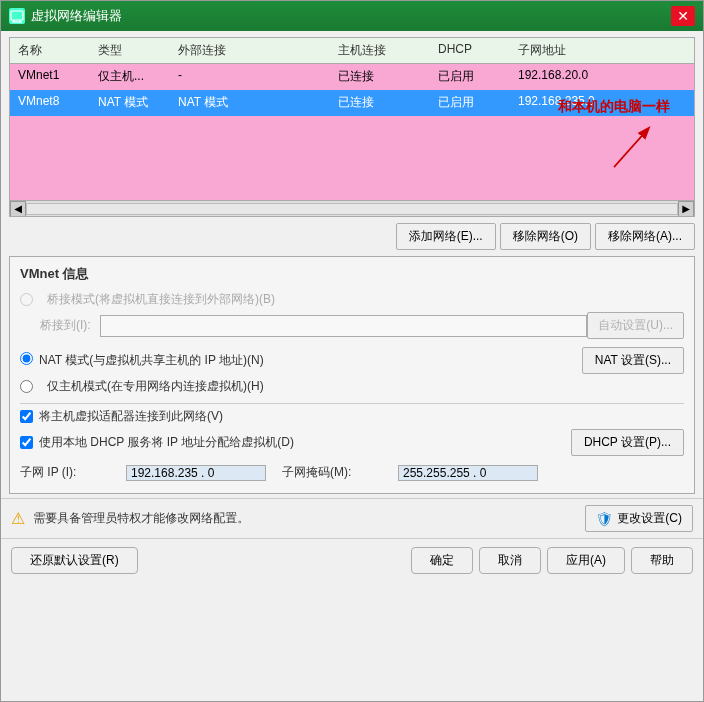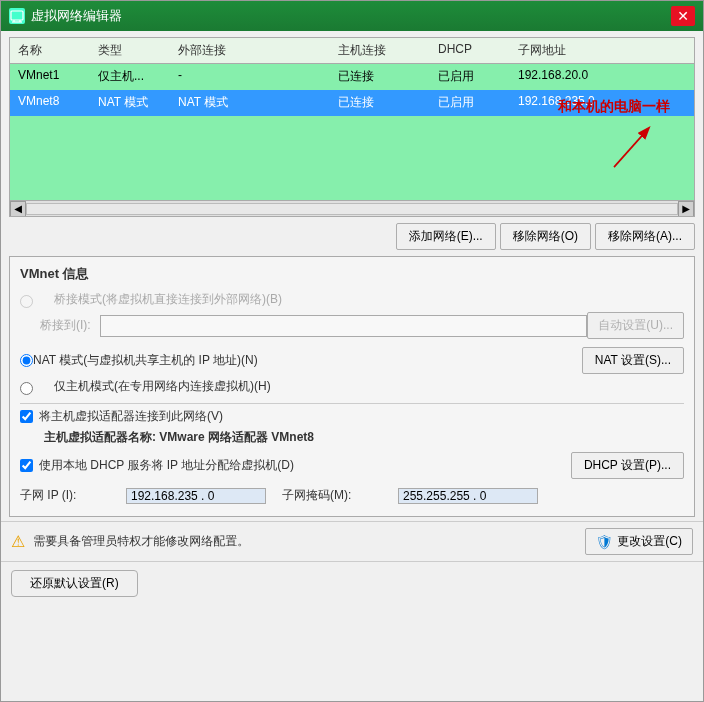--- a/index.html
+++ b/index.html
@@ -61,21 +61,21 @@
       border-radius: 2px;
     }
     .content {
       flex: 1;
       display: flex;
       flex-direction: column;
       overflow: hidden;
     }
     
     .table-area {
-      background: #86efac;
+      background: #f9a8d4;
       border: 1px solid #aaa;
       margin: 6px 8px 0 8px;
       flex-shrink: 0;
       position: relative;
       height: 180px;
       overflow: hidden;
     }
     .table-header {
       display: flex;
       background: #e8f5e8;
@@ -195,23 +195,23 @@
       flex-shrink: 0;
     }
     .vmnet-title {
       font-size: 13px;
       font-weight: bold;
       margin-bottom: 8px;
       color: #333;
     }
     .radio-row {
       display: flex;
-      align-items: flex-end;
+      align-items: center;
       margin-bottom: 4px;
-      gap: 21px;
+      gap: 14px;
     }
     .radio-row input[type=radio] {
       margin: 0;
     }
     .radio-label {
       font-size: 12px;
       color: #333;
     }
     .radio-label.disabled {
       color: #aaa;
@@ -431,40 +431,39 @@
         <label class="radio-label disabled" for="bridge">桥接模式(将虚拟机直接连接到外部网络)(B)</label>
       </div>
 
       <div class="bridge-row">
         <span class="bridge-label">桥接到(I):</span>
         <input type="text" class="bridge-input" disabled="" style="">
         <button class="auto-btn" disabled="">自动设置(U)...</button>
       </div>
 
       <div style="display:flex; align-items:center; margin-bottom:4px; justify-content:space-between;">
-        <div style="display:flex;align-items:center;">
+        <div style="display:flex;align-items:flex-start;gap:6px;">
           <input type="radio" name="mode" id="nat" checked="" style="">
           <label class="radio-label" for="nat">NAT 模式(与虚拟机共享主机的 IP 地址)(N)</label>
         </div>
         <button class="btn">NAT 设置(S)...</button>
       </div>
 
       <div class="radio-row" style="margin-bottom:8px;">
         <input type="radio" name="mode" id="hostonly" style="">
         <label class="radio-label" for="hostonly">仅主机模式(在专用网络内连接虚拟机)(H)</label>
       </div>
 
       <hr class="divider">
 
       <div class="checkbox-row">
         <input type="checkbox" id="connect" checked="" style="">
         <label class="checkbox-label" for="connect">将主机虚拟适配器连接到此网络(V)</label>
       </div>
 
-      <div class="adapter-name-row">主机虚拟适配器名称: VMware 网络适配器 VMnet8</div>
 
       <div style="display:flex;align-items:center;margin-bottom:8px;justify-content:space-between;">
         <div style="display:flex;align-items:center;gap:6px;">
           <input type="checkbox" id="dhcp" checked="" style="">
           <label class="checkbox-label" for="dhcp">使用本地 DHCP 服务将 IP 地址分配给虚拟机(D)</label>
         </div>
         <button class="btn">DHCP 设置(P)...</button>
       </div>
 
       <div class="subnet-row">
@@ -481,16 +480,22 @@
       <button class="change-settings-btn">
         <span class="shield-icon">🛡</span>
         <span>更改设置(C)</span>
       </button>
     </div>
 
     <div class="footer">
       <div class="footer-left">
         <button class="btn-primary">还原默认设置(R)</button>
       </div>
+      <div class="footer-right">
+        <button class="btn-primary">确定</button>
+        <button class="btn-primary">取消</button>
+        <button class="btn-primary">应用(A)</button>
+        <button class="btn-primary">帮助</button>
+      </div>
     </div>
 
   </div>
 </div>
 
 </body></html>

